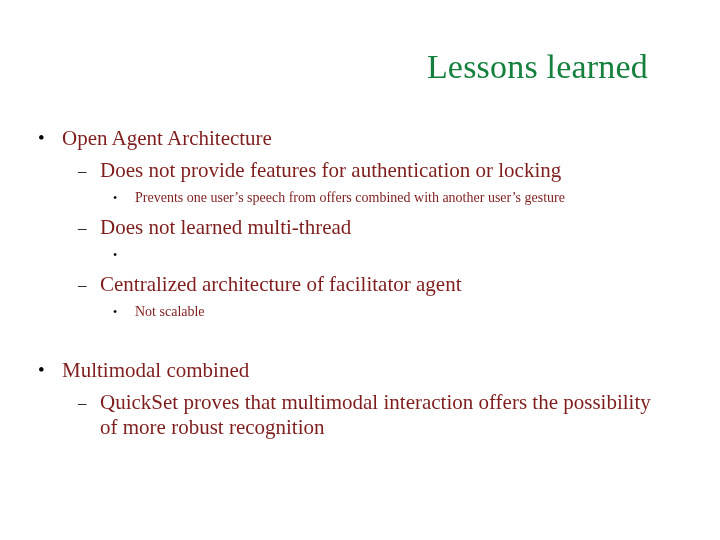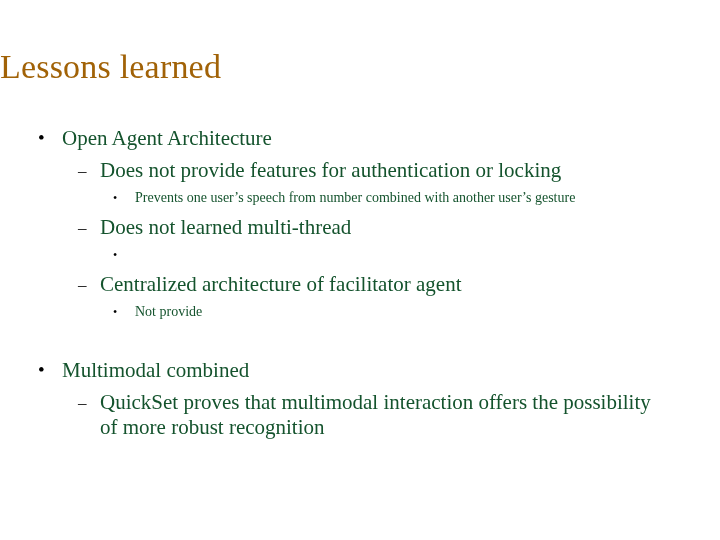--- a/index.html
+++ b/index.html
@@ -24,26 +24,26 @@
     background: #ffffff;
     box-sizing: border-box;
   }
 
   
   .slide-title {
     position: absolute;
     left: 0;
     top: 46px;
     width: 648px;
-    text-align: left;
+    text-align: right;
     font-size: 34px;
     line-height: 42px;
     font-weight: normal;
     letter-spacing: 0.2px;
-    color: #a16207;
+    color: #15803d;
     white-space: nowrap;
   }
 
   
   .slide-body {
     position: absolute;
     left: 0;
     top: 124px;
     width: 720px;
   }
@@ -56,21 +56,21 @@
 
   .bullet-mark {
     flex: 0 0 auto;
     text-align: left;
     color: #000000;
     user-select: none;
   }
 
   .bullet-text {
     flex: 1 1 auto;
-    color: #14532d;
+    color: #7f1d1d;
   }
 
   
   .level-1 {
     padding-left: 38px;
     margin-bottom: 2px;
   }
   .level-1 .bullet-mark {
     width: 24px;
     font-size: 19px;
@@ -139,40 +139,40 @@
       <span class="bullet-text">Open Agent Architecture</span>
     </div>
 
     <div class="bullet-row level-2 pad-top-small">
       <span class="bullet-mark">–</span>
       <span class="bullet-text">Does not provide features for authentication or locking</span>
     </div>
 
     <div class="bullet-row level-3 pad-top-tiny">
       <span class="bullet-mark">•</span>
-      <span class="bullet-text">Prevents one user’s speech from number combined with another user’s gesture</span>
+      <span class="bullet-text">Prevents one user’s speech from offers combined with another user’s gesture</span>
     </div>
 
     <div class="bullet-row level-2 pad-top-small">
       <span class="bullet-mark">–</span>
       <span class="bullet-text">Does not learned multi-thread</span>
     </div>
 
     <div class="bullet-row level-3 pad-top-tiny">
       <span class="bullet-mark">•</span>
     </div>
 
     <div class="bullet-row level-2 pad-top-small">
       <span class="bullet-mark">–</span>
       <span class="bullet-text">Centralized architecture of facilitator agent</span>
     </div>
 
     <div class="bullet-row level-3 pad-top-tiny">
       <span class="bullet-mark">•</span>
-      <span class="bullet-text">Not provide</span>
+      <span class="bullet-text">Not scalable</span>
     </div>
 
     <div class="bullet-row level-1 gap-before">
       <span class="bullet-mark">•</span>
       <span class="bullet-text">Multimodal combined</span>
     </div>
 
     <div class="bullet-row level-2 pad-top-small">
       <span class="bullet-mark">–</span>
       <span class="bullet-text">QuickSet proves that multimodal interaction offers the possibility of more robust recognition</span>

